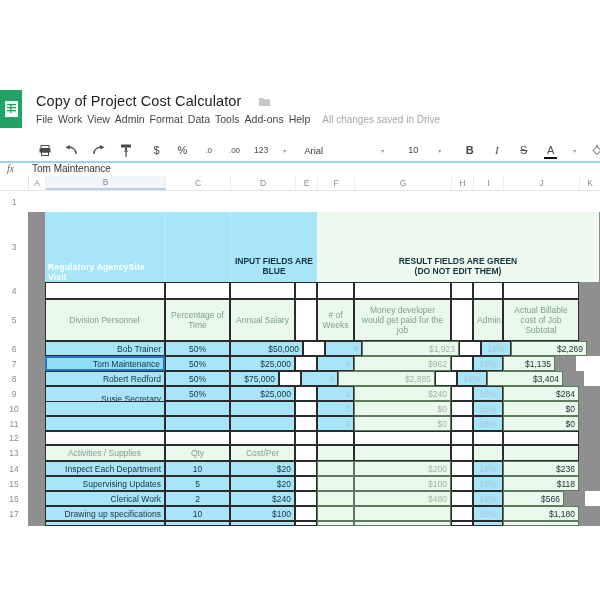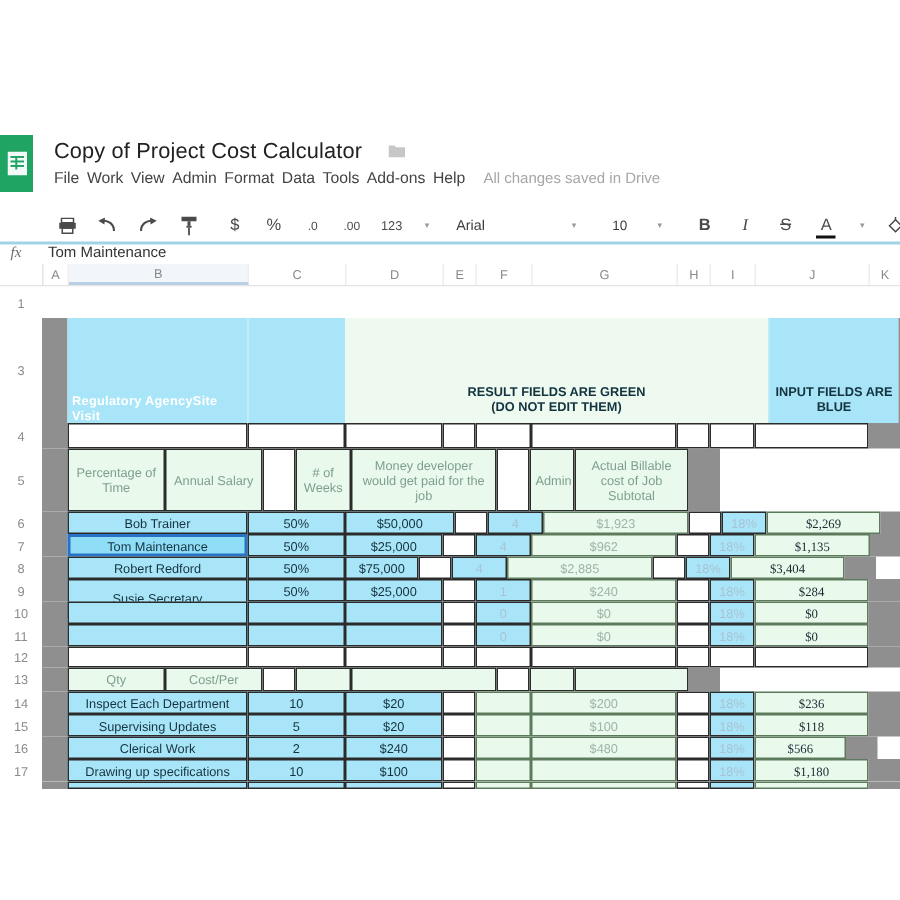--- a/index.html
+++ b/index.html
@@ -83,26 +83,26 @@
 
   .blue{background:#a9e5f8;}
   .blue-dk{background:#8fddf6;}
   .green{background:#e9f9ec;}
   .green-pale{background:#eefaf0;}
   .white{background:#ffffff;}
 
   .bd{border:1px solid #2b2b2b;}
   .bd-g{border:1px solid #5d7a5d;}
 
-  .ta-r{text-align:center;}
+  .ta-r{text-align:right;}
   .ta-c{text-align:center;}
   .dk{color:#14333f;}
   .gy{color:#9fb4a6;}
   .gy2{color:#a9c3d4;}
-  .bk{color:#1b2b33;font-family:Liberation Serif, serif;}
+  .bk{color:#1b2b33;}
   .title-cell{
     color:#ffffff;font-weight:bold;font-size:15px;line-height:17px;
     letter-spacing:.2px;padding:2px 0 0 6px;
   }
   .bannertxt{font-weight:bold;font-size:9.5px;color:#13333f;text-align:center;line-height:11px;}
   .hdrtxt{font-size:8.5px;color:#7f9f8d;text-align:center;line-height:10px;}
 </style>
 </head>
 <body>
 
@@ -249,28 +249,28 @@
     </div>
 
     <div class="rowband" style="height:70px">
       <div class="rh">3</div>
       <div class="cells">
         <div class="c gutter" style="width:17px;height:70px"></div>
         <div class="c blue" style="width:120px;height:70px;align-items:flex-end">
           <div class="txt title-cell">Regulatory AgencySite Visit</div>
         </div>
         <div class="c blue" style="width:65px;height:70px;border-left:1px solid #c3ebf8"></div>
+        <div class="c blue" style="width:87px;height:70px;border-left:1px solid #c3ebf8;align-items:flex-end">
+          <div class="txt bannertxt" style="padding-bottom:6px">INPUT FIELDS ARE BLUE</div>
+        </div>
         <div class="c green-pale" style="width:282px;height:70px;align-items:flex-end">
           <div class="txt bannertxt" style="padding-bottom:6px">
             <div>RESULT FIELDS ARE GREEN</div>
             <div>(DO NOT EDIT THEM)</div>
           </div>
-        </div>
-        <div class="c blue" style="width:87px;height:70px;border-left:1px solid #c3ebf8;align-items:flex-end">
-          <div class="txt bannertxt" style="padding-bottom:6px">INPUT FIELDS ARE BLUE</div>
         </div>
         <div class="c rgutter" style="width:21px;height:70px"></div>
       </div>
     </div>
 
     <div class="rowband" style="height:17px">
       <div class="rh">4</div>
       <div class="cells">
         <div class="c gutter" style="width:17px;height:17px"></div>
         <div class="c white bd" style="width:120px;height:17px"></div>
@@ -283,20 +283,23 @@
         <div class="c white bd" style="width:30px;height:17px"></div>
         <div class="c white bd" style="width:76px;height:17px"></div>
         <div class="c rgutter" style="width:21px;height:17px"></div>
       </div>
     </div>
 
     <div class="rowband" style="height:42px">
       <div class="rh">5</div>
       <div class="cells">
         <div class="c gutter" style="width:17px;height:42px"></div>
+        <div class="c green bd" style="width:120px;height:42px">
+          <div class="txt hdrtxt ta-r" style="padding-right:4px">Division Personnel</div>
+        </div>
         <div class="c green bd" style="width:65px;height:42px">
           <div class="txt hdrtxt">Percentage of Time</div>
         </div>
         <div class="c green bd" style="width:65px;height:42px">
           <div class="txt hdrtxt">Annual Salary</div>
         </div>
         <div class="c white bd" style="width:22px;height:42px"></div>
         <div class="c green bd" style="width:37px;height:42px">
           <div class="txt hdrtxt"># of Weeks</div>
         </div>
@@ -362,21 +365,21 @@
         <div class="c blue bd" style="width:37px;height:15px">
             <div class="txt ta-r gy2">4</div>
           </div>
         <div class="c green bd-g" style="width:97px;height:15px">
             <div class="txt ta-r gy">$962</div>
           </div>
         <div class="c white bd" style="width:22px;height:15px"></div>
         <div class="c blue bd" style="width:30px;height:15px">
             <div class="txt ta-c gy2">18%</div>
           </div>
-        <div class="c green bd-g" style="width:77px;height:15px">
+        <div class="c green bd-g" style="width:52px;height:15px">
             <div class="txt ta-r bk">$1,135</div>
           </div>
         <div class="c rgutter" style="width:21px;height:15px"></div>
       </div>
     </div>
 
     <div class="rowband" style="height:15px">
       <div class="rh">8</div>
       <div class="cells">
         <div class="c gutter" style="width:17px;height:15px"></div>
@@ -514,20 +517,23 @@
         <div class="c white bd" style="width:30px;height:14px"></div>
         <div class="c white bd" style="width:76px;height:14px"></div>
         <div class="c rgutter" style="width:21px;height:14px"></div>
       </div>
     </div>
 
     <div class="rowband" style="height:16px">
       <div class="rh">13</div>
       <div class="cells">
         <div class="c gutter" style="width:17px;height:16px"></div>
+        <div class="c green bd" style="width:120px;height:16px">
+            <div class="txt hdrtxt ta-r" style="padding-right:4px">Activities / Supplies</div>
+          </div>
         <div class="c green bd" style="width:65px;height:16px">
             <div class="txt hdrtxt">Qty</div>
           </div>
         <div class="c green bd" style="width:65px;height:16px">
             <div class="txt hdrtxt ta-r" style="padding-right:3px">Cost/Per</div>
           </div>
         <div class="c white bd" style="width:22px;height:16px"></div>
         <div class="c green bd" style="width:37px;height:16px"></div>
         <div class="c green bd" style="width:97px;height:16px"></div>
         <div class="c white bd" style="width:22px;height:16px"></div>

